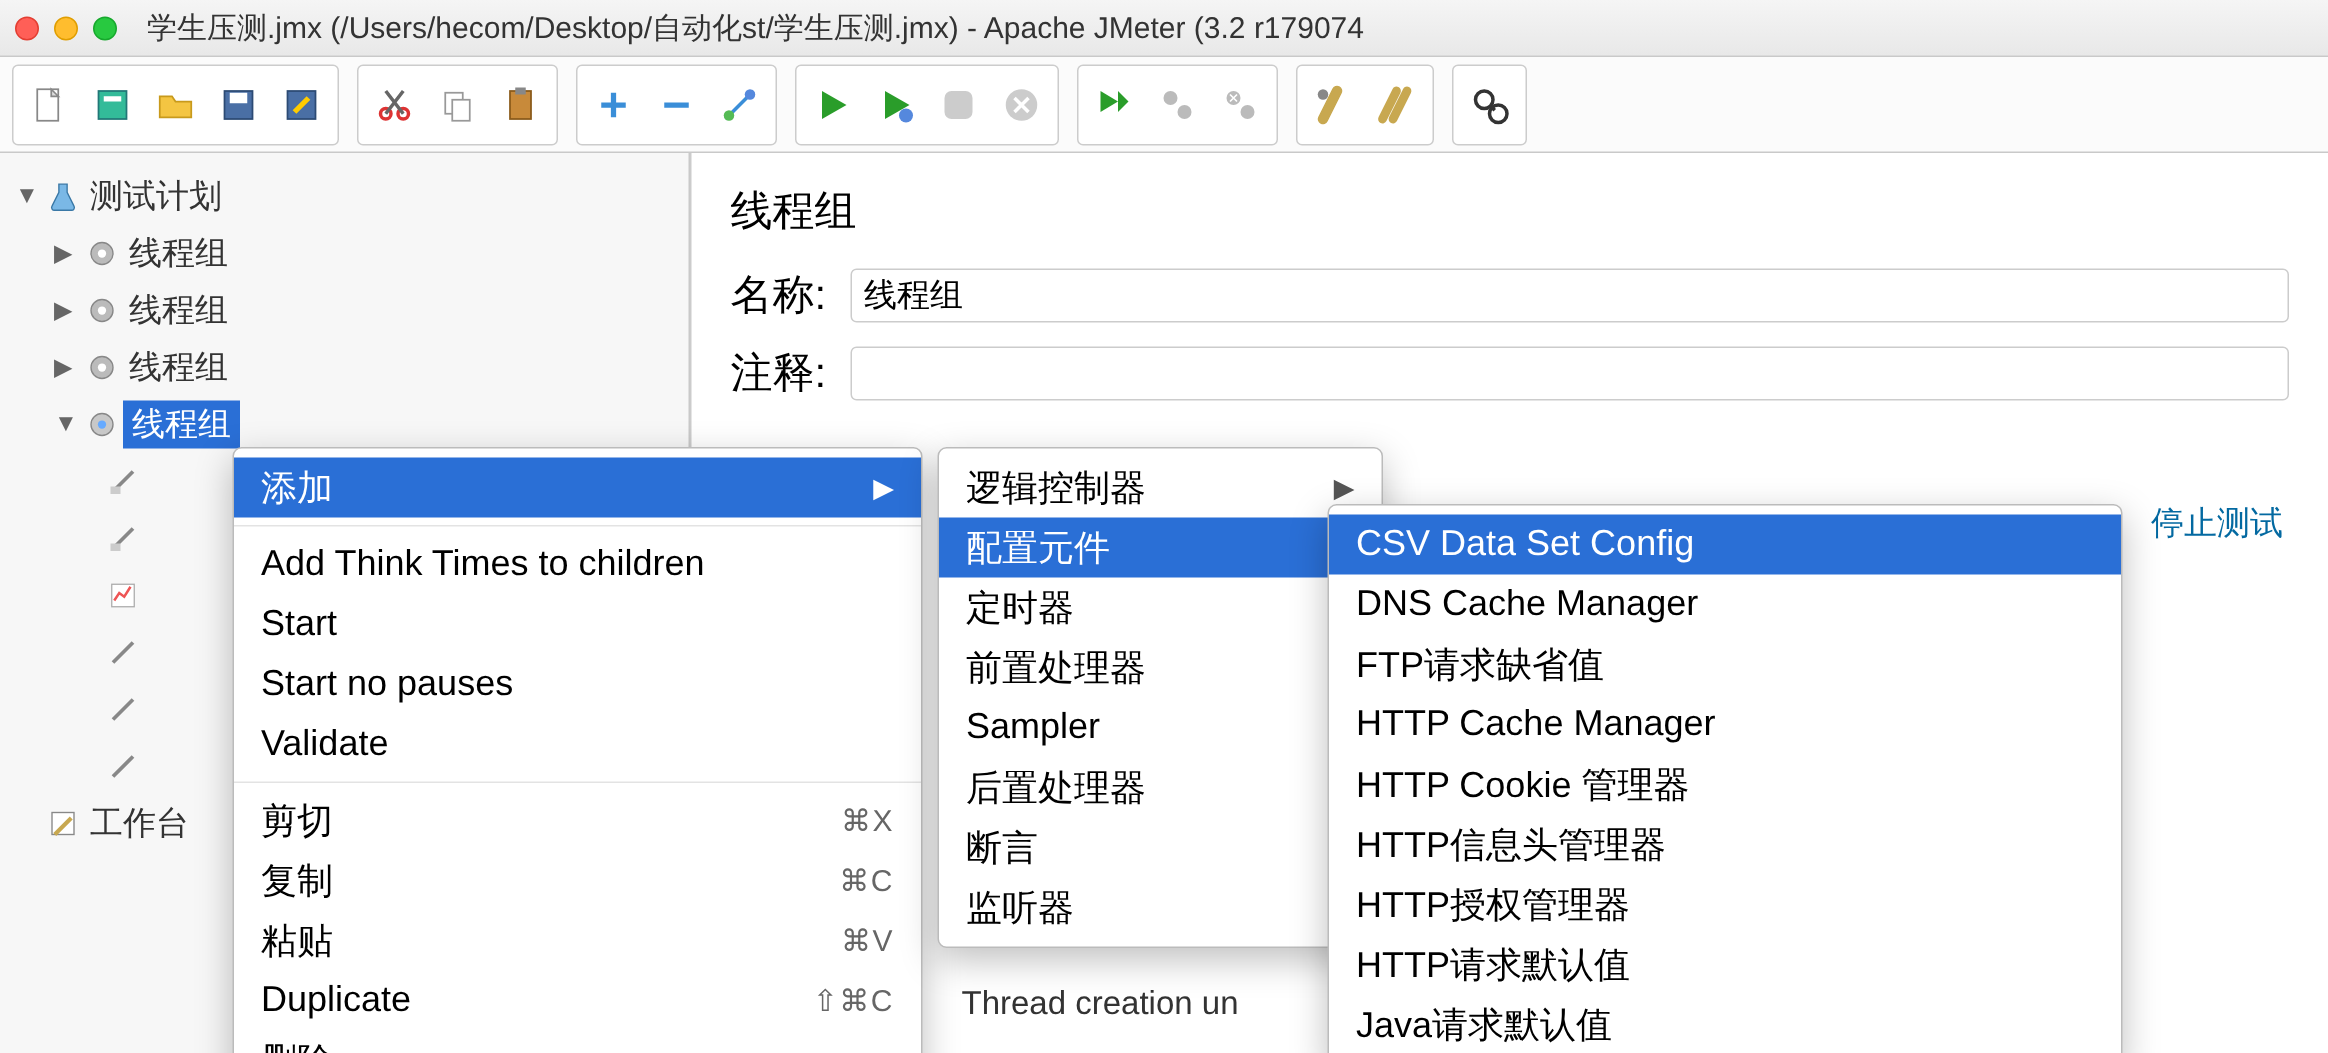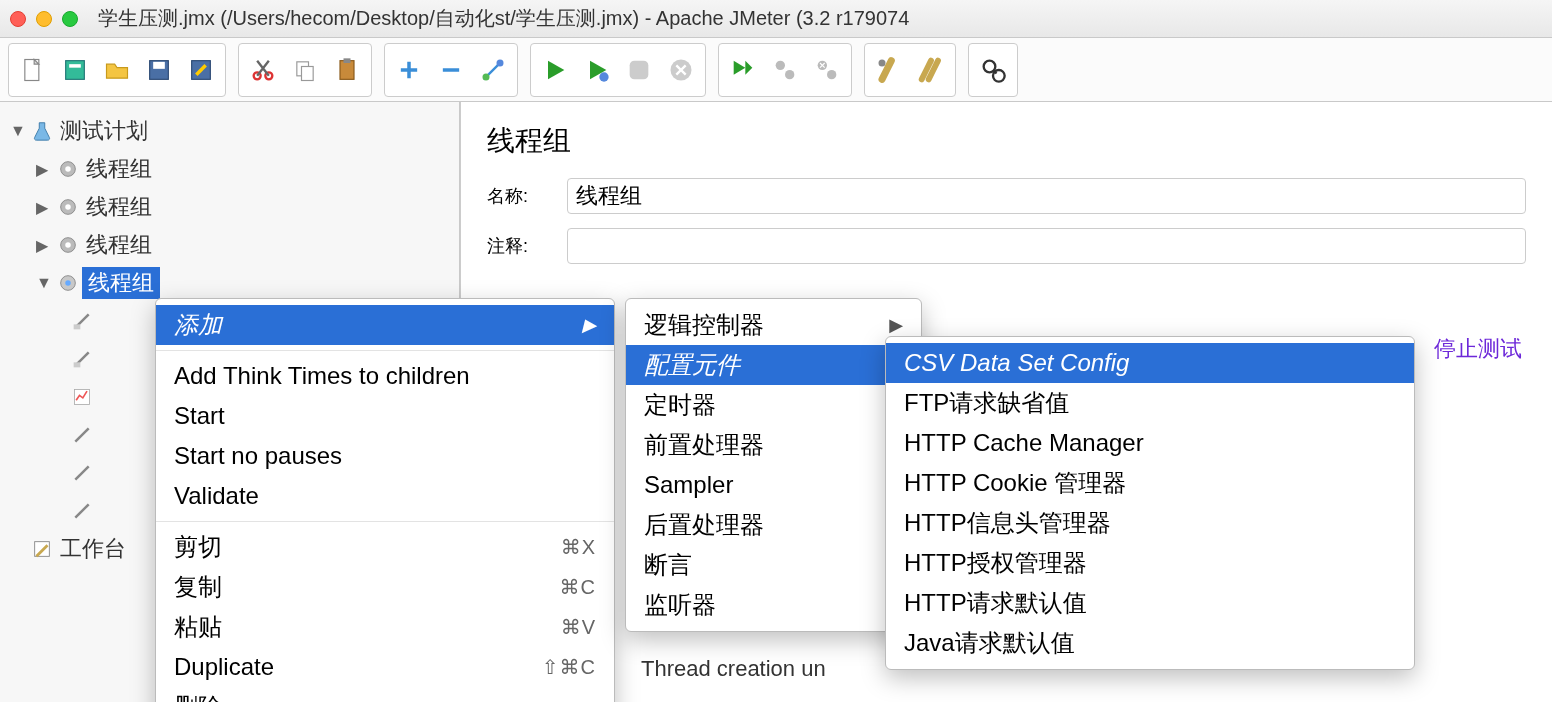--- a/index.html
+++ b/index.html
@@ -24,27 +24,27 @@
     .trow .arrow{ width:18px; display:inline-block; color:#666; font-size:16px; }
     .trow .ticon{ width:28px; display:inline-flex; align-items:center; justify-content:center; }
     .trow.sel .label{ background:#2a6fd6; color:#fff; padding:1px 6px; }
     .trow .label{ padding:1px 4px; }
     .indent1{padding-left:36px;}
     .indent2{padding-left:68px;}
 
     .panel { flex:1; padding:20px 26px; background:#fff; border-left:1px solid #ccc; position:relative; }
     .panel h2{ font-size:28px; font-weight:normal; margin-bottom:18px; }
     .frow{ display:flex; align-items:center; margin-bottom:14px; }
-    .flabel{ width:80px; font-size:18px; }
+    .flabel{ width:80px; font-size:28px; }
     .finput{ flex:1; height:36px; border:1px solid #ccc; border-radius:4px; padding:0 8px; font-size:22px; }
-    .fstop { font-size:22px; color:#6d28d9; }
+    .fstop { font-size:22px; color:#0369a1; }
 
     .menu { position:absolute; background:#fff; border:1px solid #bbb; border-radius:6px; box-shadow:0 8px 24px rgba(0,0,0,0.25); padding:6px 0; z-index:100; font-size:24px; }
     .mitem { height:40px; display:flex; align-items:center; padding:0 18px; cursor:default; justify-content:space-between; gap:40px; }
-    .mitem.hl{ background:#2a6fd6; color:#fff;font-style:italic; }
+    .mitem.hl{ background:#2a6fd6; color:#fff; }
     .mitem.hl .sub-arrow{color:#fff;}
     .msep { height:1px; background:#e3e3e3; margin:5px 0; }
     .mitem .short{color:#666; font-size:20px; letter-spacing:1px;}
     .sub-arrow{color:#555; font-size:18px;}
 
     #menu1{ left:155px; top:298px; width:460px; }
     #menu2{ left:625px; top:298px; width:297px; }
     #menu3{ left:885px; top:336px; width:530px; }
 
     .thread-lbl{ position:absolute; left:180px; top:554px; font-size:22px; color:#333; }
@@ -398,20 +398,23 @@
       <span>监听器</span>
       <span class="sub-arrow">▶</span>
     </div>
 </div>
 
 <div class="menu" id="menu3">
   <div class="mitem hl">
       <span>CSV Data Set Config</span>
     </div>
   <div class="mitem">
+      <span>DNS Cache Manager</span>
+    </div>
+  <div class="mitem">
       <span>FTP请求缺省值</span>
     </div>
   <div class="mitem">
       <span>HTTP Cache Manager</span>
     </div>
   <div class="mitem">
       <span>HTTP Cookie 管理器</span>
     </div>
   <div class="mitem">
       <span>HTTP信息头管理器</span>

